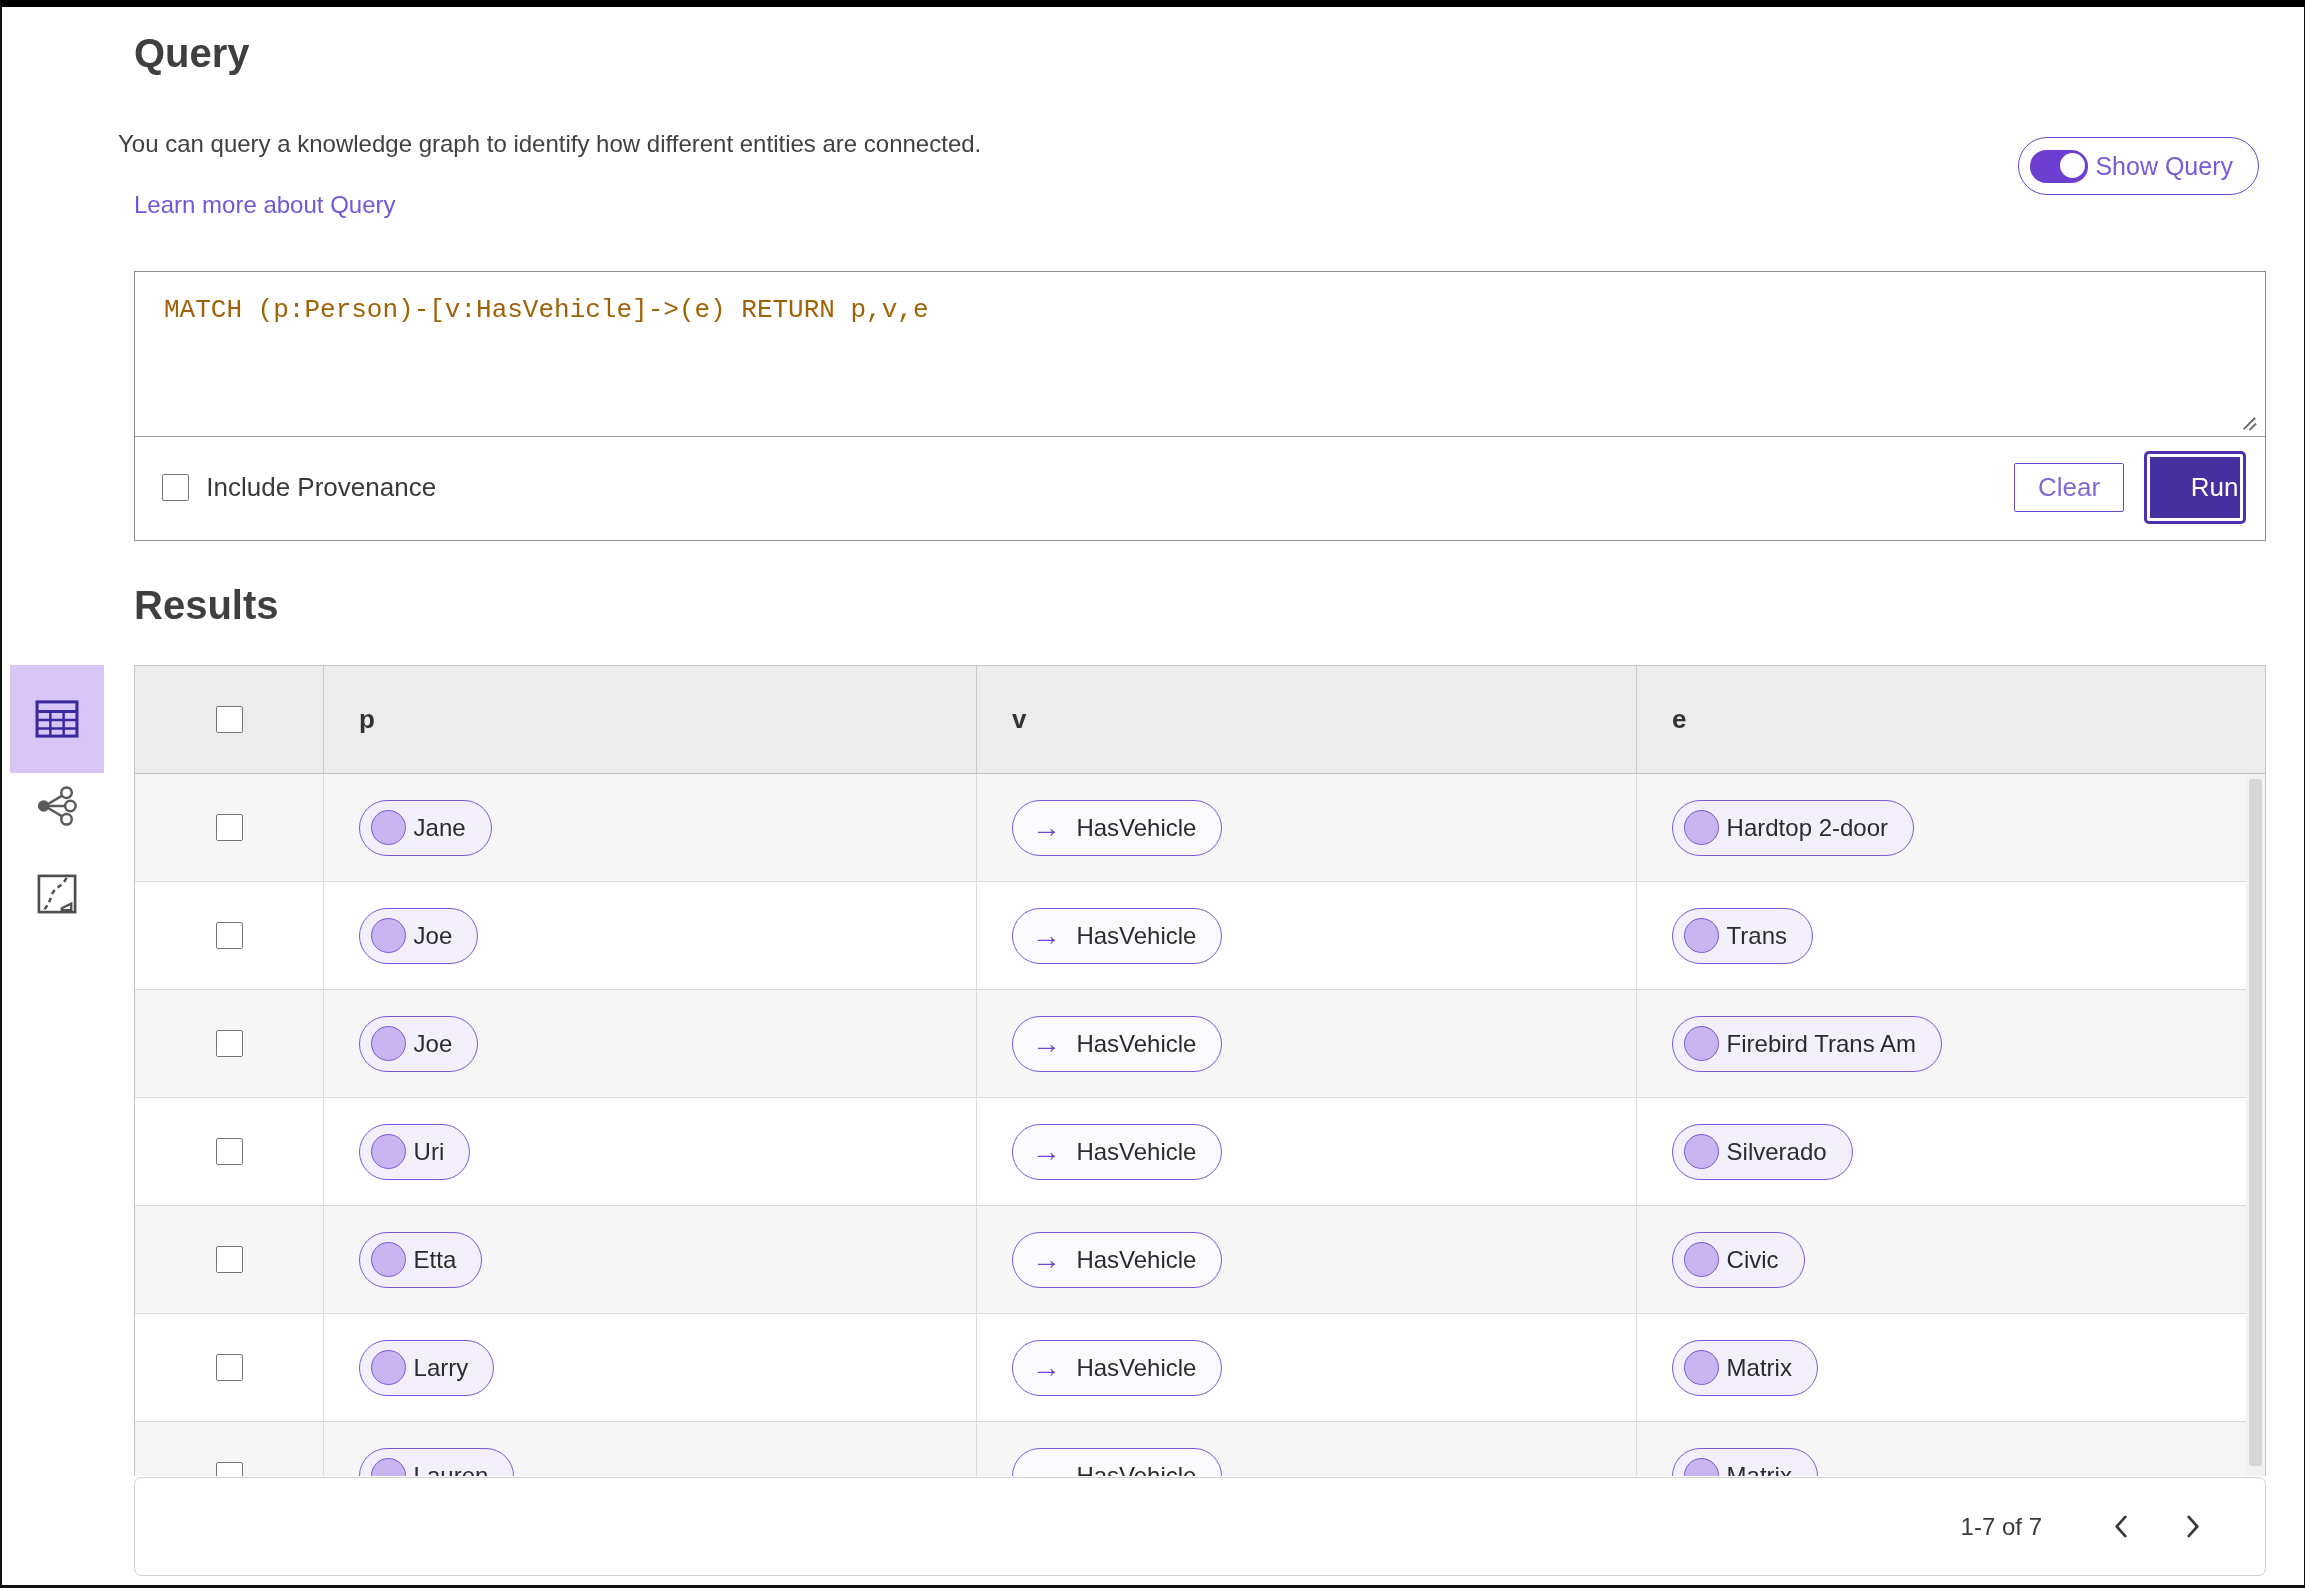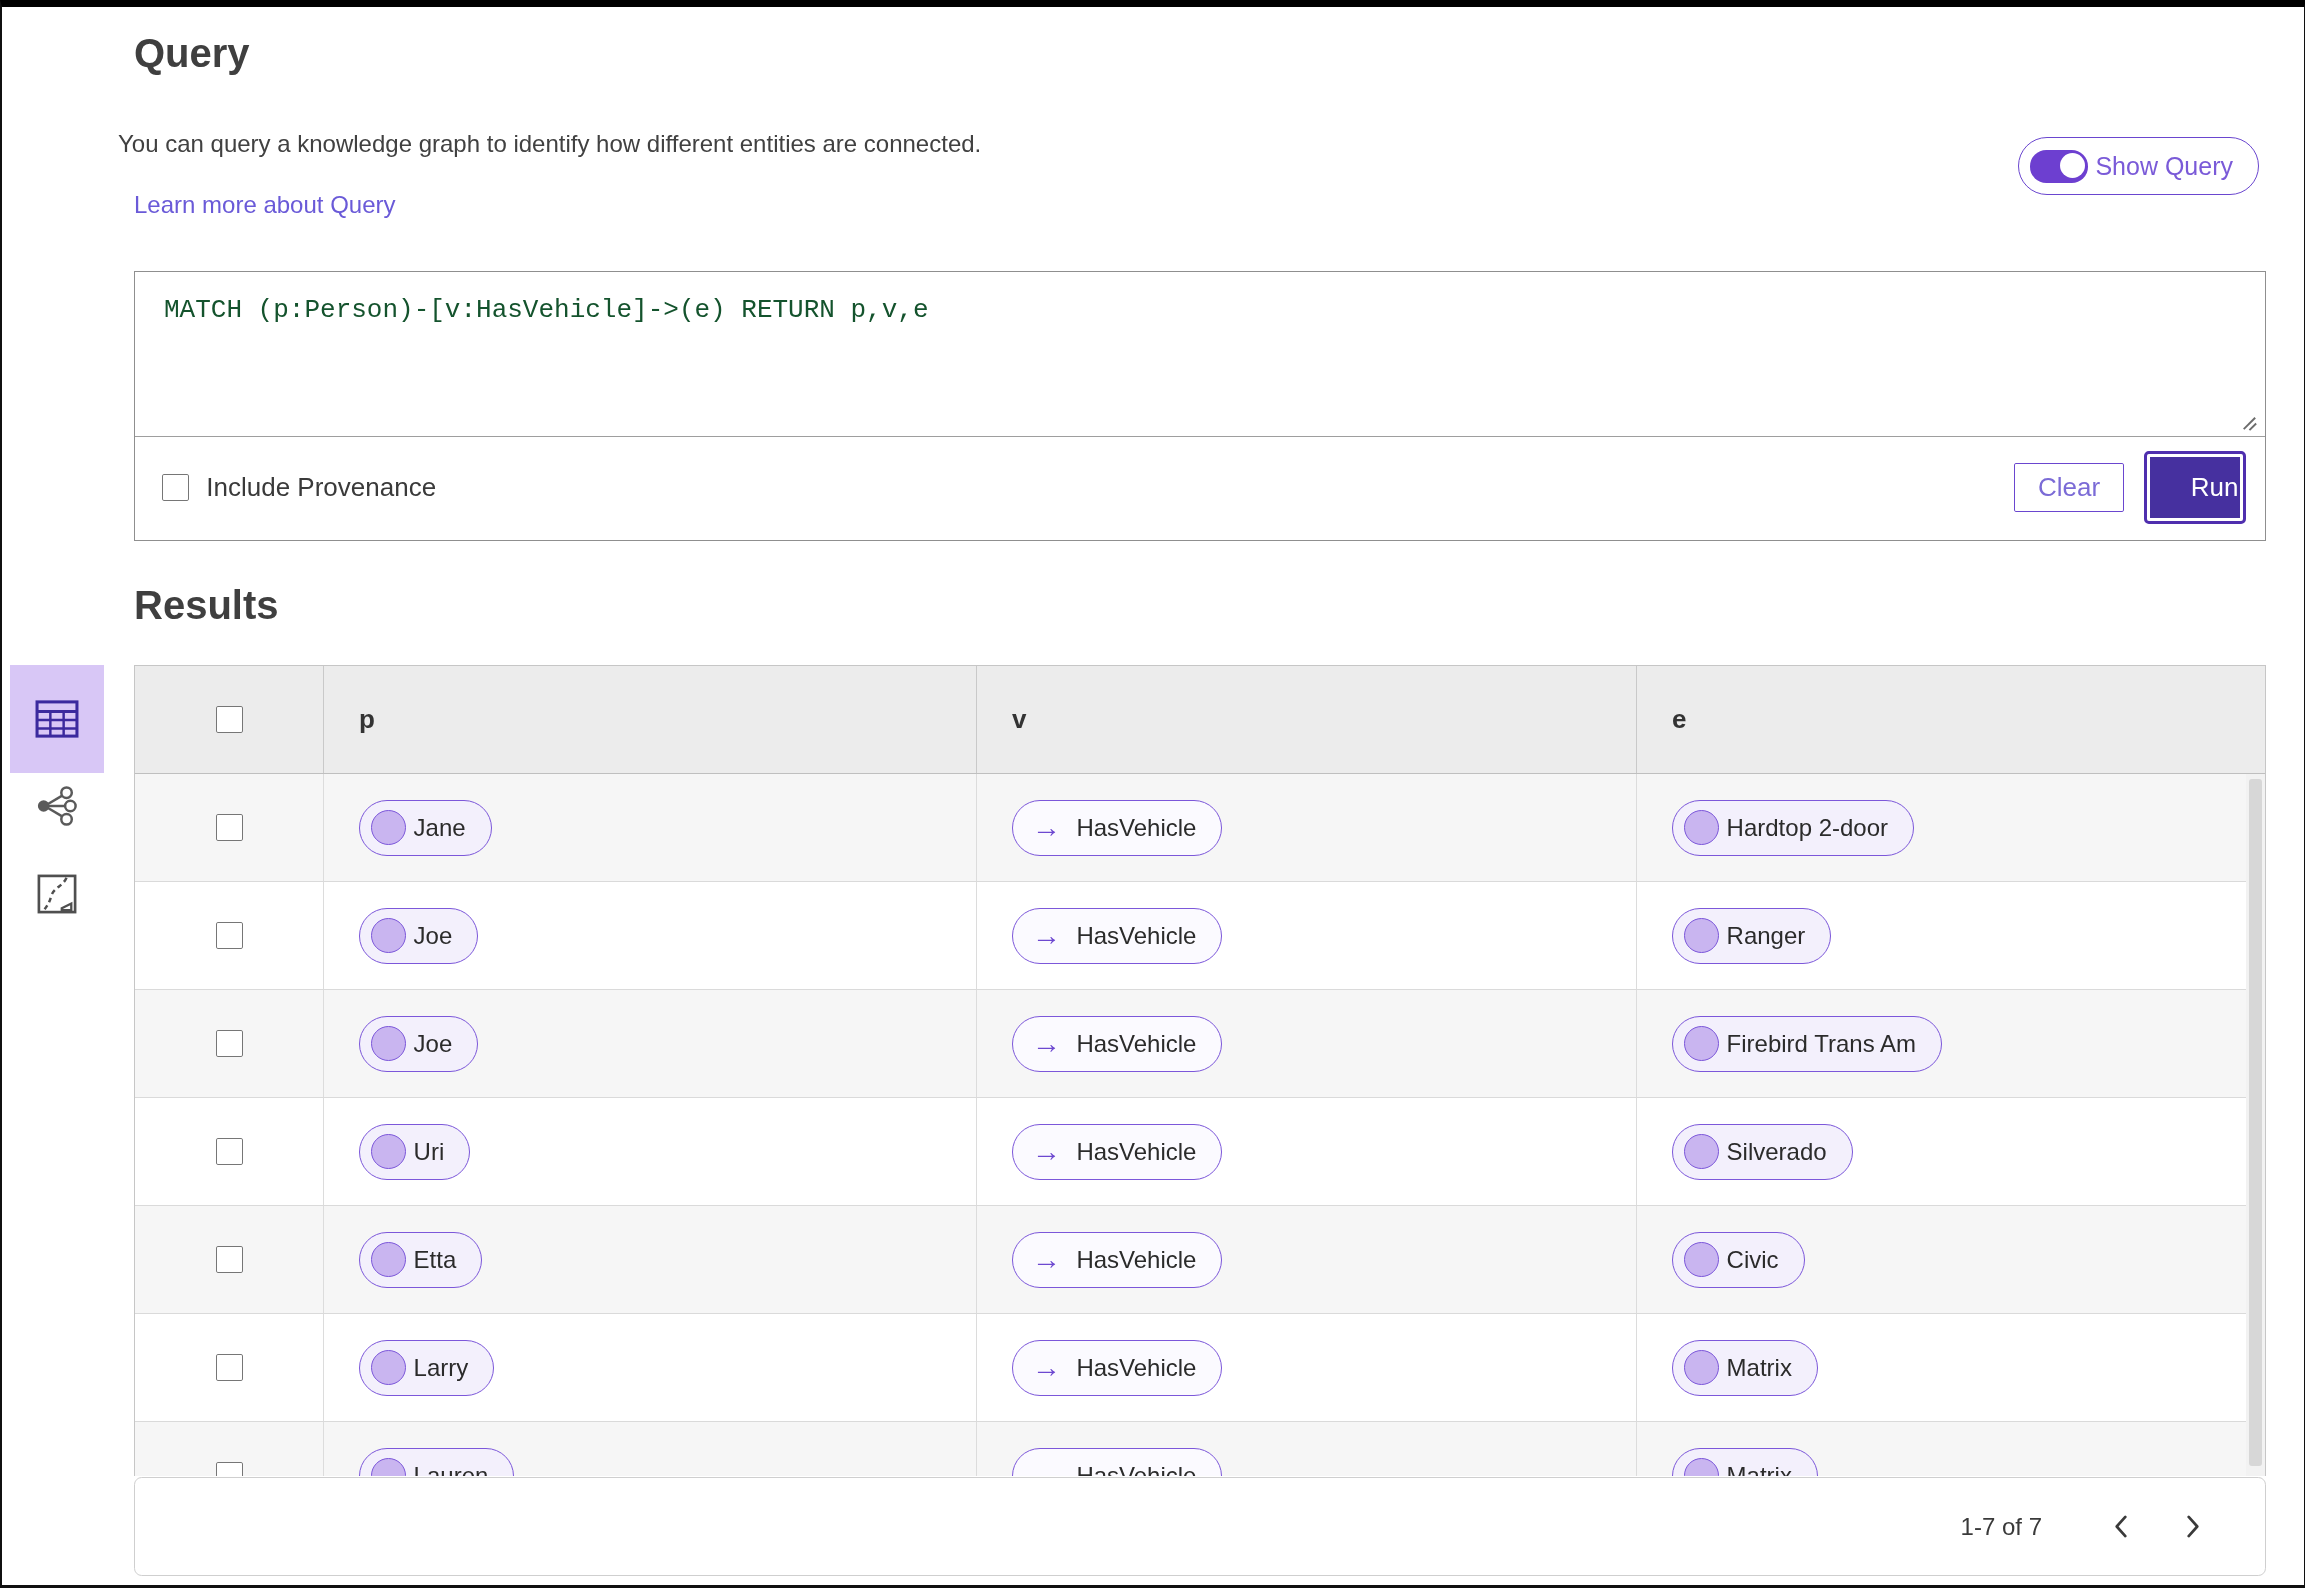--- a/index.html
+++ b/index.html
@@ -27,21 +27,21 @@
   .switch .knob { position:absolute; right:3.8px; top:3.8px; width:25px; height:25px; background:#fff; border-radius:50%; }
   .show-query-toggle .tlabel { font-size:25px; color:#7a5ad8; }
 
   .query-card {
     position:absolute; left:132px; top:264px; width:2132px; height:270px;
     border:1.9px solid #8f8f8f; background:#fff;
   }
   .query-input {
     display:block; width:100%; height:165px; border:none; border-bottom:1.9px solid #9e9e9e;
     resize:none; outline:none; padding:23px 29px;
-    font-family:"Liberation Mono","DejaVu Sans Mono",monospace; font-size:26px; color:#14532d;
+    font-family:"Liberation Mono","DejaVu Sans Mono",monospace; font-size:26px; color:#a16207;
     background:#fff;
   }
   .resize-grip { position:absolute; right:5.8px; top:140px; }
   .card-footer { height:101px; display:flex; align-items:center; padding:0 21px 0 27px; }
   .checkbox {
     display:inline-block; width:27px; height:27px; background:#fff;
     border:1.9px solid #767676; border-radius:1.9px; cursor:pointer; flex:none;
   }
   .prov-label { font-size:26px; color:#3a3a3a; margin-left:17.3px; }
   .spacer { flex:1; }
@@ -220,21 +220,21 @@
     </div>
     <div class="cell c-v">
       <span class="pill edge-pill">
         <span class="edge-arrow">→</span>
         <span class="pill-label">HasVehicle</span>
       </span>
     </div>
     <div class="cell c-e">
       <span class="pill node-pill">
         <span class="pill-circle"></span>
-        <span class="pill-label">Ranger</span>
+        <span class="pill-label">Trans</span>
       </span>
     </div>
   </div>
 
   <div class="trow alt">
     <div class="cell c-check">
       <span class="checkbox"></span>
     </div>
     <div class="cell c-p">
       <span class="pill node-pill">

